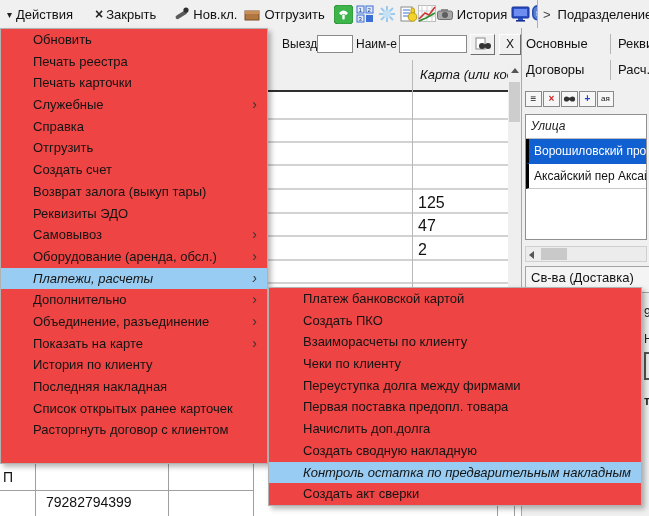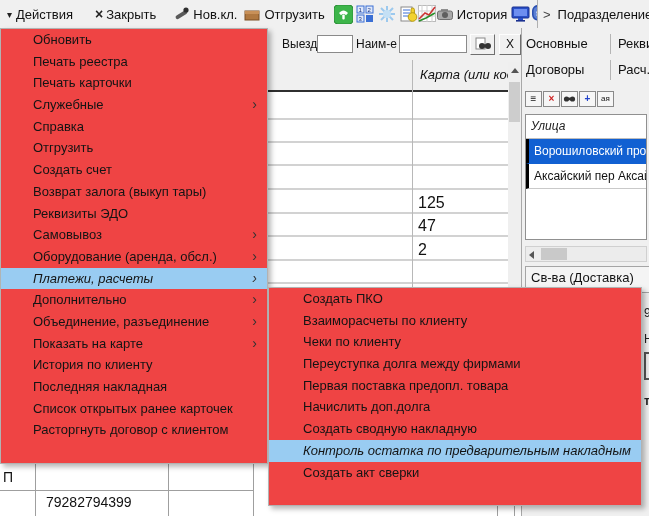--- a/index.html
+++ b/index.html
@@ -276,20 +276,21 @@
     <div class="mi"><span>Дополнительно</span><span class="arr">›</span></div>
     <div class="mi"><span>Объединение, разъединение</span><span class="arr">›</span></div>
     <div class="mi"><span>Показать на карте</span><span class="arr">›</span></div>
     <div class="mi"><span>История по клиенту</span></div>
     <div class="mi"><span>Последняя накладная</span></div>
     <div class="mi"><span>Список открытых ранее карточек</span></div>
     <div class="mi"><span>Расторгнуть договор с клиентом</span></div>
   </div>
 
   <div id="submenu" class="menu abs">
+    <div class="mi"><span>Платеж банковской картой</span></div>
     <div class="mi"><span>Создать ПКО</span></div>
     <div class="mi"><span>Взаиморасчеты по клиенту</span></div>
     <div class="mi"><span>Чеки по клиенту</span></div>
     <div class="mi"><span>Переуступка долга между фирмами</span></div>
     <div class="mi"><span>Первая поставка предопл. товара</span></div>
     <div class="mi"><span>Начислить доп.долга</span></div>
     <div class="mi"><span>Создать сводную накладную</span></div>
     <div class="mi hl"><span>Контроль остатка по предварительным накладным</span></div>
     <div class="mi"><span>Создать акт сверки</span></div>
   </div>

